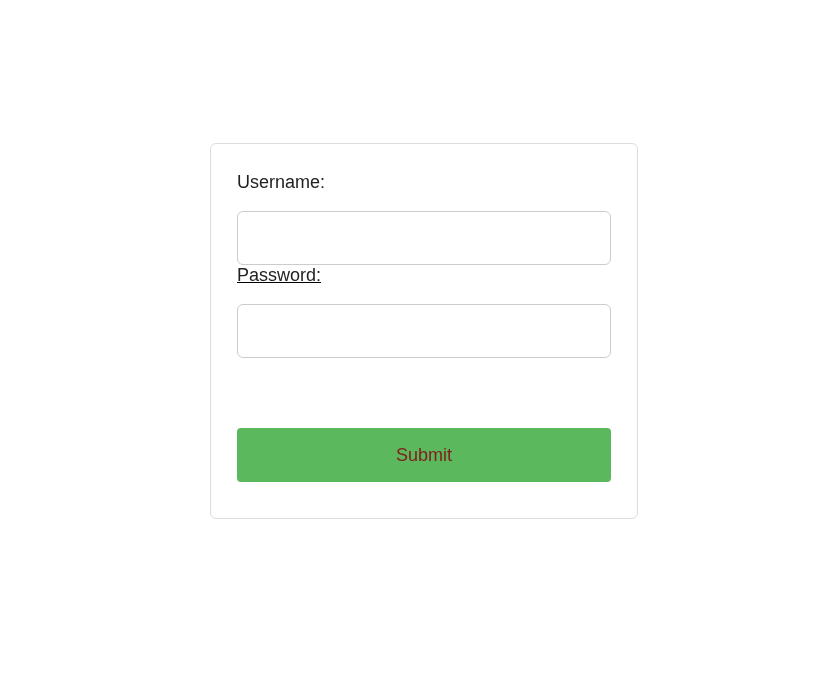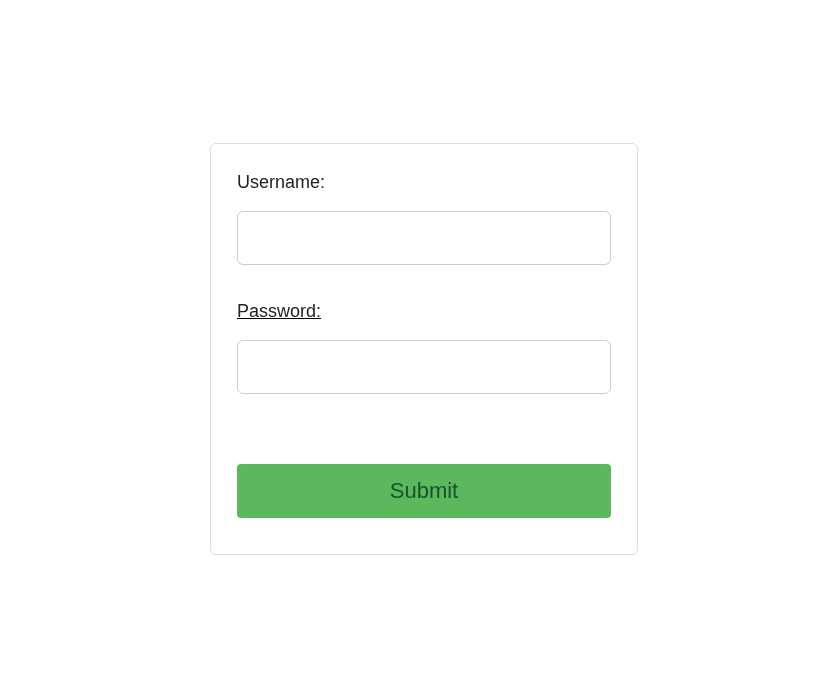--- a/index.html
+++ b/index.html
@@ -34,34 +34,33 @@
       width: 100%;
       height: 54px;
       border: 1px solid #cccccc;
       border-radius: 6px;
       padding: 0 12px;
       font-size: 16px;
       background: #ffffff;
       outline: none;
     }
     .group-username {
-      margin-bottom: 36px;
     }
     .group-password {
       margin-bottom: 70px;
       text-decoration: underline;
     }
     .submit-btn {
       width: 100%;
       height: 54px;
       background: #5cb85c;
       border: none;
       border-radius: 4px;
-      color: #14532d;
-      font-size: 22px;
+      color: #7f1d1d;
+      font-size: 18px;
       cursor: pointer;
     }
   </style>
 </head>
 <body>
 
 <div class="form-card">
   <div class="group-username">
     <label class="form-label">Username:</label>
     <input type="text" class="form-input" value="" style="">

